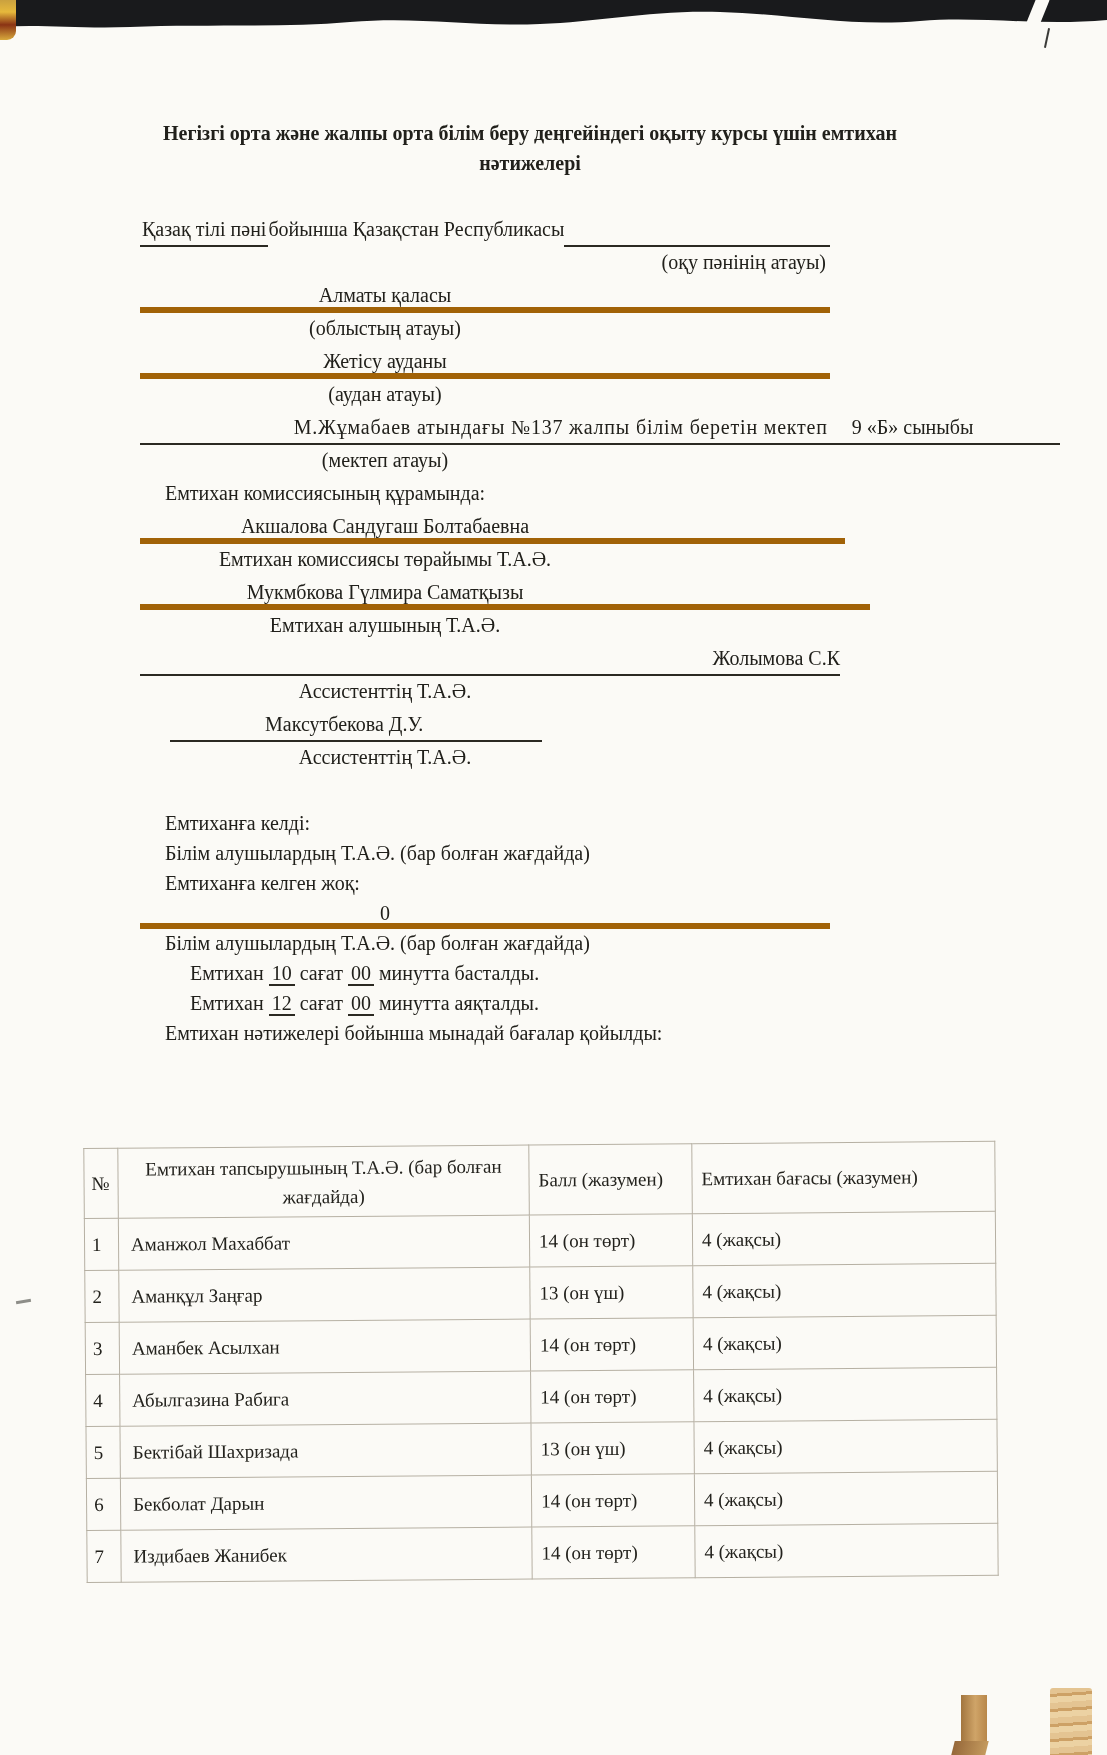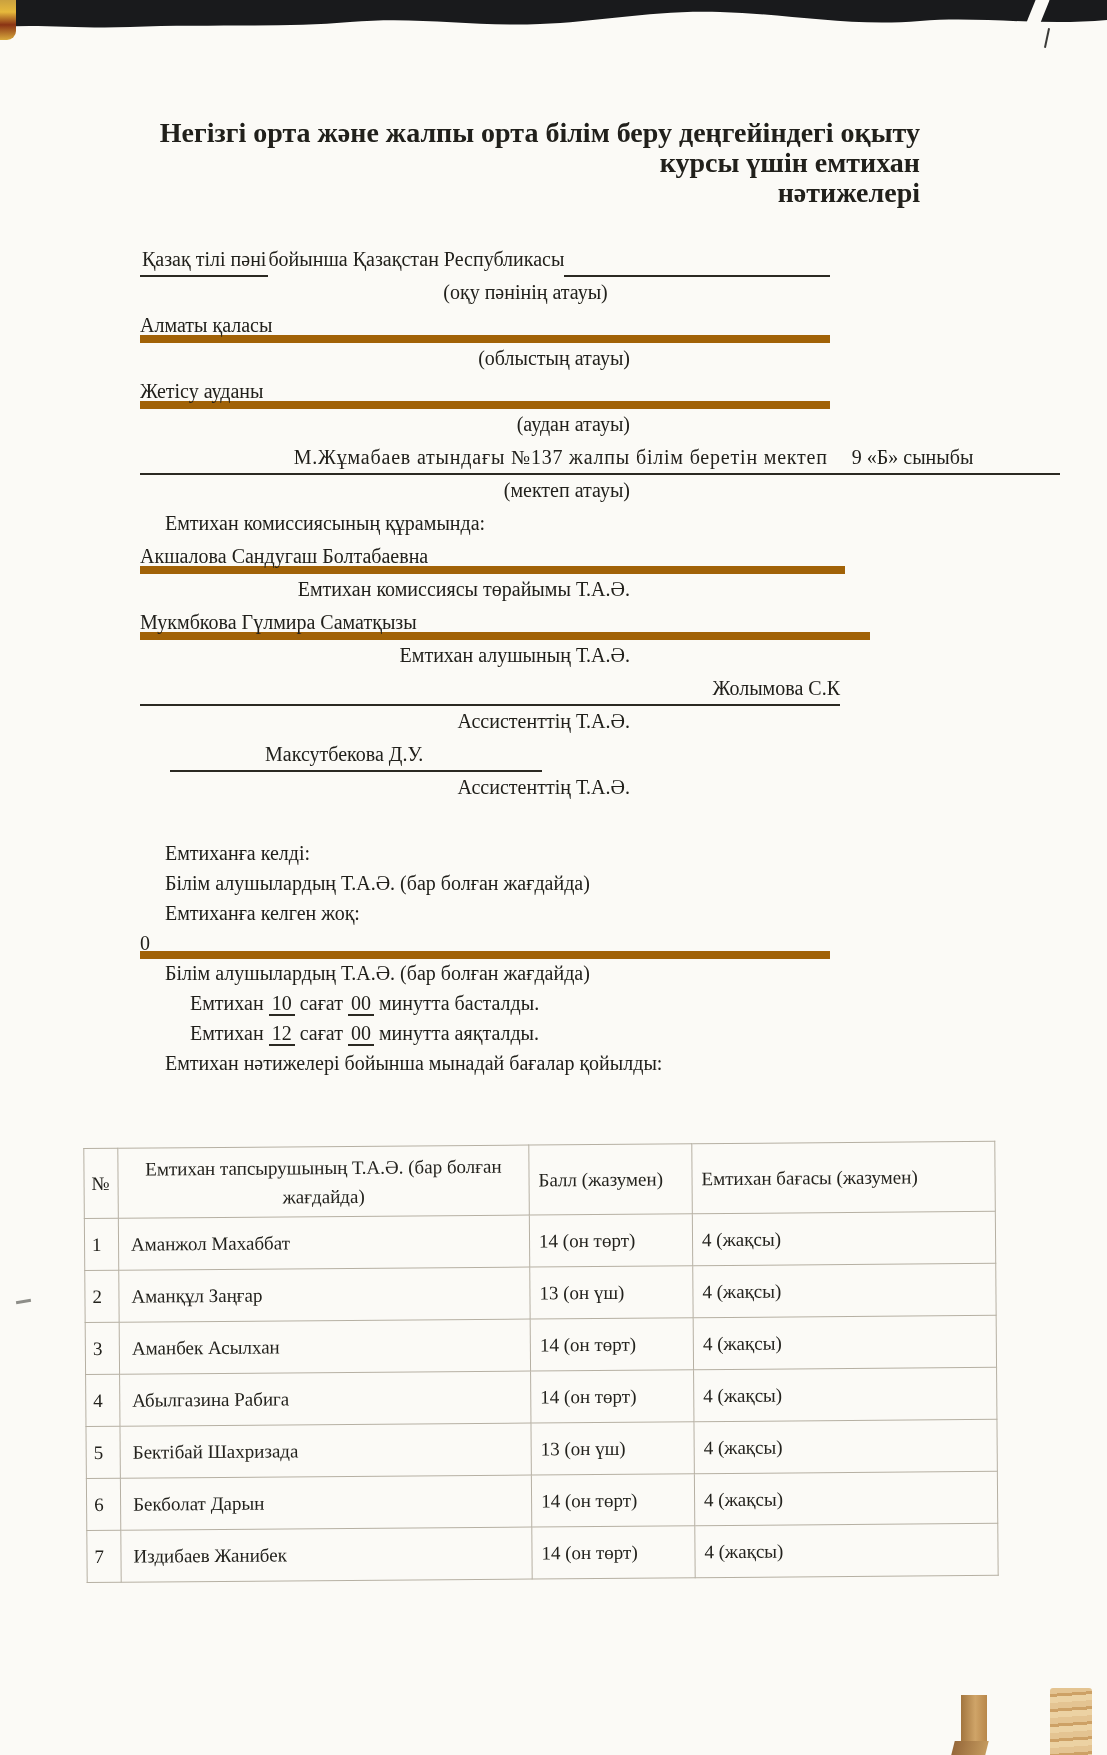--- a/index.html
+++ b/index.html
@@ -39,32 +39,32 @@
     transform:skewX(-14deg);
   }
   .wood-b{
     position:absolute;left:1050px;top:1688px;width:42px;height:67px;
     background:repeating-linear-gradient(176deg,#e4c492 0 6px,#cda166 6px 9px,#ecd2a3 9px 15px);
     border-radius:3px 3px 0 0;
   }
   
   .content{position:absolute;left:140px;top:0;width:930px;z-index:1}
   .title{
-    margin:118px 0 0 0;width:780px;text-align:right;
-    font-size:28px;font-weight:bold;line-height:30px;
+    margin:118px 0 0 0;width:780px;text-align:center;
+    font-size:20px;font-weight:bold;line-height:30px;
   }
   .row{height:33px;line-height:31px;box-sizing:border-box;position:relative;white-space:nowrap}
   .row.att{height:30px;line-height:28px}
   .lbl{padding-left:25px}
-  .uline{border-bottom:8px solid #a16207;}
+  .uline{border-bottom:6px solid #a16207;text-align:center}
   .w-std{width:690px;padding-right:200px}
   .w-chair{width:705px;padding-right:215px}
   .w-exam{width:730px;padding-right:240px}
-  .cap{width:686px;text-align:right;padding-right:196px}
-  .cap-left{width:686px;text-align:center;padding-left:85px;padding-right:0}
+  .cap{width:686px;text-align:center;padding-right:196px}
+  .cap-left{width:686px;text-align:right;padding-left:85px;padding-right:0}
   .subject-flex{display:flex;width:690px}
   .subject-flex span{display:block;height:33px;line-height:31px;box-sizing:border-box}
   .u{border-bottom:2px solid #2b2922;padding:0 2px}
   .fill{flex:1;border-bottom:2px solid #2b2922}
   .school-line{width:920px;border-bottom:2px solid #2b2922;text-align:center;box-sizing:border-box}
   .school-line .sch{margin-left:67px;letter-spacing:0.8px}
   .school-line .cls{margin-left:24px}
   .a1-line{width:700px;border-bottom:2px solid #2b2922;text-align:right;padding-left:105px;box-sizing:border-box}
   .a2-line{width:372px;margin-left:30px;border-bottom:2px solid #2b2922;text-align:left;padding-left:95px;box-sizing:border-box}
   .mt-gap{margin-top:36px}

